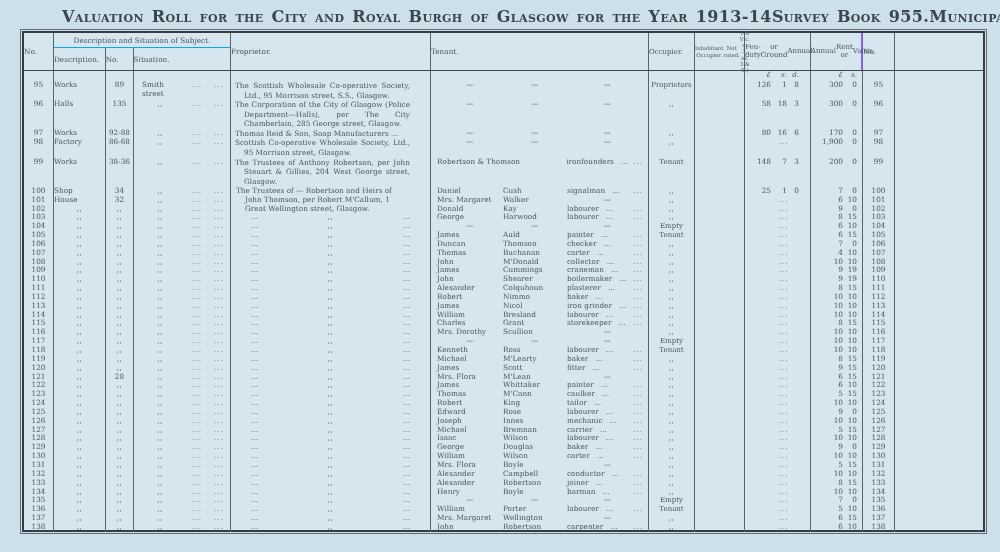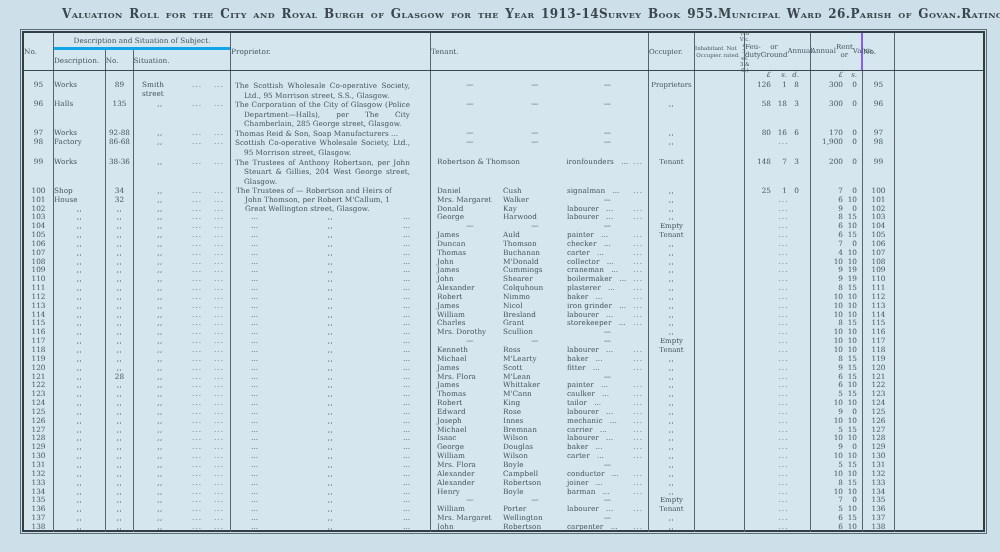--- a/index.html
+++ b/index.html
@@ -9,21 +9,21 @@
     font-family:"DejaVu Serif", serif;
     color:#46565f;
   }
   .page{position:relative;width:1000px;height:552px}
 
   
   .title{
     position:absolute;left:62px;right:12px;top:7px;
     display:flex;justify-content:space-between;align-items:baseline;
     font-variant:small-caps;font-weight:700;
-    font-size:12px;letter-spacing:.4px;word-spacing:2px;
+    font-size:16px;letter-spacing:.4px;word-spacing:2px;
     color:#3a464e;white-space:nowrap;
   }
 
   
   .sheet{
     position:absolute;left:22px;top:31px;width:963px;height:501px;
     box-sizing:border-box;background:#d5e6ef;
     border:2px solid #343d44;
     outline:1px solid #5d6d78;outline-offset:1px;
   }
@@ -32,21 +32,21 @@
   .c-no1{width:30px}.c-desc{width:52px}.c-no2{width:28px}.c-sit{width:97px}
   .c-prop{width:200px}.c-ten{width:218px}.c-occ{width:46px}.c-inh{width:50px}
   .c-feu{width:66px}.c-rent{width:52px}.c-no3{width:32px}.c-rem{flex:1}
 
   
   .thead{display:flex;height:38px;border-bottom:1px solid #3c464e;
     box-sizing:border-box;font-size:7.3px;text-align:center;color:#45555e}
   .hc{border-right:1px solid #55646e;box-sizing:border-box;
     display:flex;flex-direction:row;align-items:center;justify-content:flex-start;height:100%}
   .hgroup{width:177px;display:flex;flex-direction:column;border-right:1px solid #55646e;box-sizing:border-box}
-  .gtop{height:14px;display:flex;align-items:center;justify-content:center;border-bottom:3px solid #0ea5e9}
+  .gtop{height:14px;display:flex;align-items:center;justify-content:center;border-bottom:1px solid #0ea5e9}
   .gbot{flex:1;display:flex}
   .gbot .hc:last-child{border-right:none}
   .hsmall{font-size:5.4px;line-height:6.2px}
   .h3l{font-size:7px;line-height:7.8px}
   .c-rem.hc{border-right:none}
   .c-rent.hc,.c-rent{border-right:2px solid #8b5cf6}
 
   
   .currow{display:flex;height:10px;font-size:7px;line-height:9px;font-style:italic;color:#4a5a64}
   .currow .c{height:100%}

